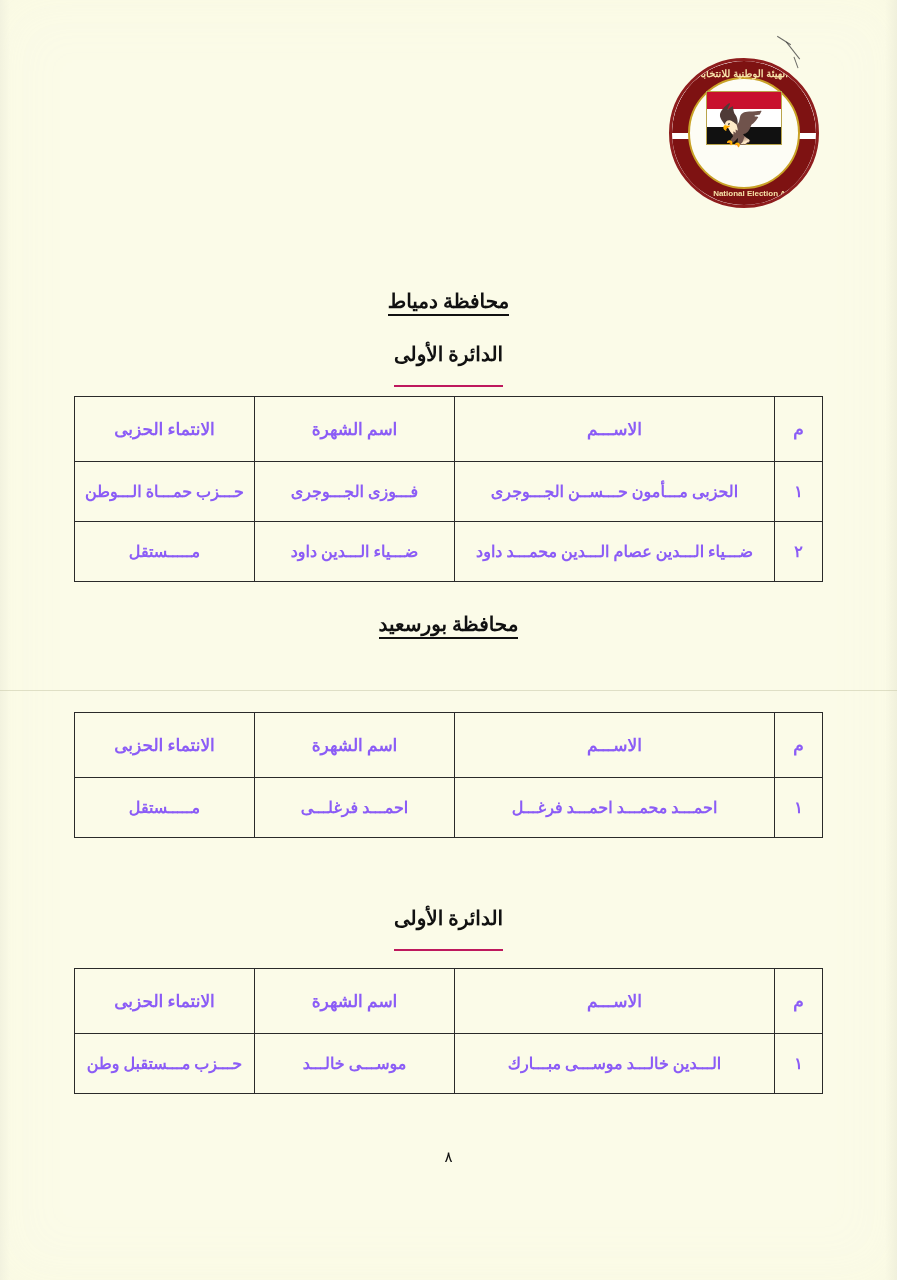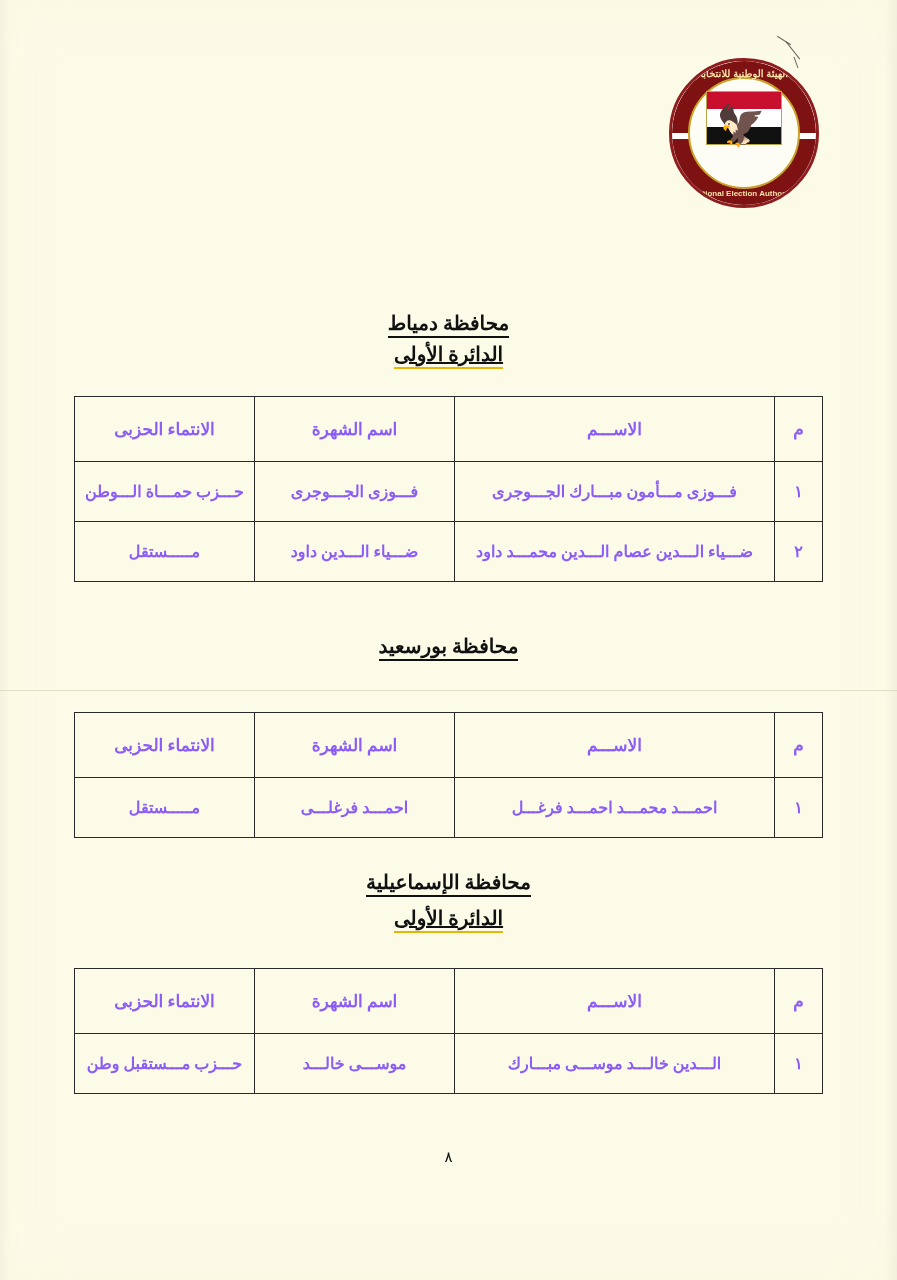--- a/index.html
+++ b/index.html
@@ -117,21 +117,20 @@
     color: #f6e2a8;
     font-size: 10px;
     font-weight: bold;
     letter-spacing: 0px;
     font-family: "Liberation Sans", sans-serif;
   }
   .logo .en-bottom {
     position: absolute;
     bottom: 7px;
     left: 0; right: 0;
-    text-align: center;
     color: #f6e2a8;
     font-size: 8px;
     font-weight: bold;
     font-family: "Liberation Sans", sans-serif;
   }
   .corner-mark {
     position: absolute;
     top: 34px;
     left: 50%;
     margin-left: 325px;
@@ -147,36 +146,34 @@
   .corner-mark i.b { width: 22px; height: 1px; top: 16px; left: 8px; transform: rotate(52deg); }
   .corner-mark i.c { width: 12px; height: 1px; top: 28px; left: 16px; transform: rotate(70deg); }
 
   
   .gov-heading {
     text-align: center;
     font-size: 20px;
     font-weight: bold;
     color: #111;
     letter-spacing: 1px;
-    margin-top: 22px;
   }
   .gov-heading span {
     border-bottom: 2px solid #111;
     padding-bottom: 2px;
   }
   .dist-heading {
     text-align: center;
     font-size: 20px;
     font-weight: bold;
     color: #111;
   }
   .dist-heading span {
-    border-bottom: 2px solid #eab308;
-    padding-bottom: 2px;
-    text-decoration: underline;
+    border-bottom: 2px solid #be185d;
+    padding-bottom: 20px;
   }
 
   
   table.candidates {
     border-collapse: collapse;
     width: 748px;
     margin: 0 auto;
     background: transparent;
     table-layout: fixed;
   }
@@ -263,21 +260,21 @@
         <tr>
           <th>م</th>
           <th>الاســـم</th>
           <th>اسم الشهرة</th>
           <th>الانتماء الحزبى</th>
         </tr>
       </thead>
       <tbody>
         <tr>
           <td class="num-cell">١</td>
-          <td>فـــوزى مـــأمون مبـــارك الجـــوجرى</td>
+          <td>الحزبى مـــأمون حـــســن الجـــوجرى</td>
           <td>فـــوزى الجـــوجرى</td>
           <td>حـــزب حمـــاة الـــوطن</td>
         </tr>
         <tr>
           <td class="num-cell">٢</td>
           <td>ضـــياء الـــدين عصام الـــدين محمـــد داود</td>
           <td>ضـــياء الـــدين داود</td>
           <td>مـــــستقل</td>
         </tr>
       </tbody>
@@ -307,23 +304,20 @@
         <tr>
           <td class="num-cell">١</td>
           <td>احمـــد محمـــد احمـــد فرغـــل</td>
           <td>احمـــد فرغلـــى</td>
           <td>مـــــستقل</td>
         </tr>
       </tbody>
     </table>
   </div>
 
-  <div class="pos-abs" style="top:848px;">
-    <div class="gov-heading"><span>محافظة الإسماعيلية</span></div>
-  </div>
   <div class="pos-abs" style="top:906px;">
     <div class="dist-heading"><span>الدائرة الأولى</span></div>
   </div>
   <div class="pos-abs" style="top:968px;">
     <table class="candidates">
       <colgroup>
         <col class="c-num">
           <col class="c-name">
           <col class="c-alias">
           <col class="c-party">

